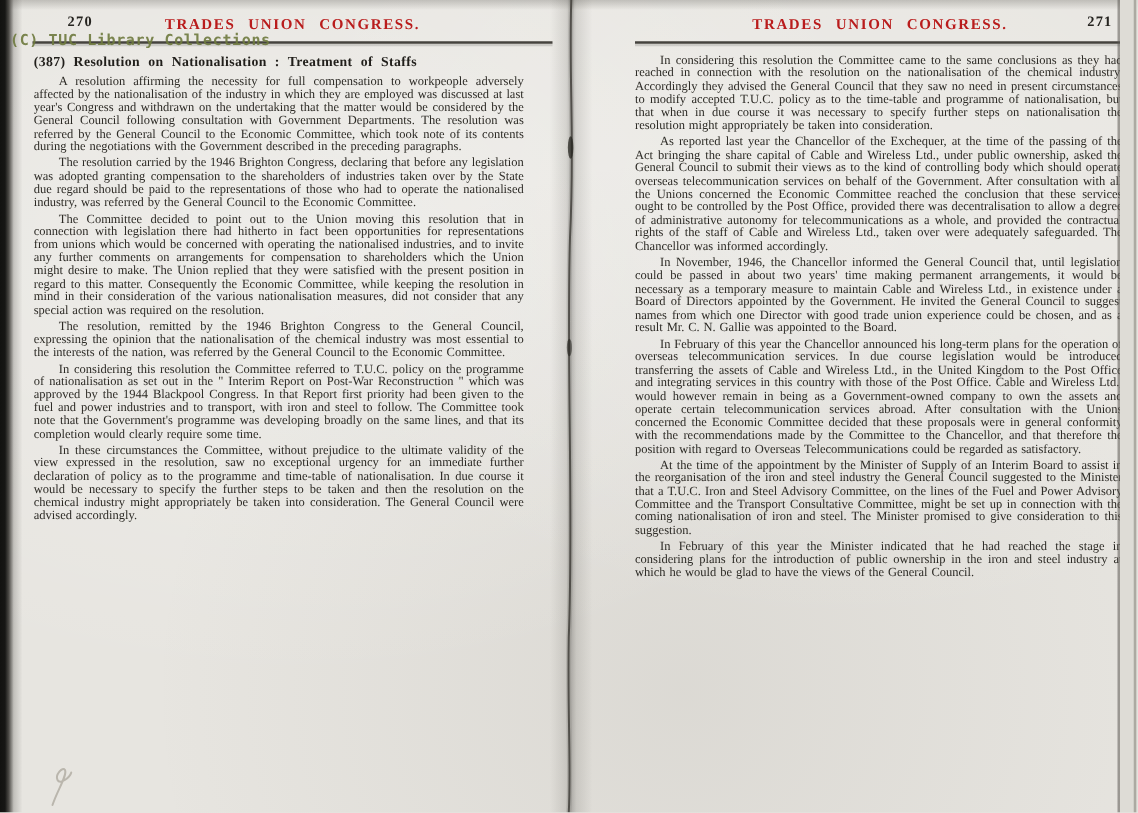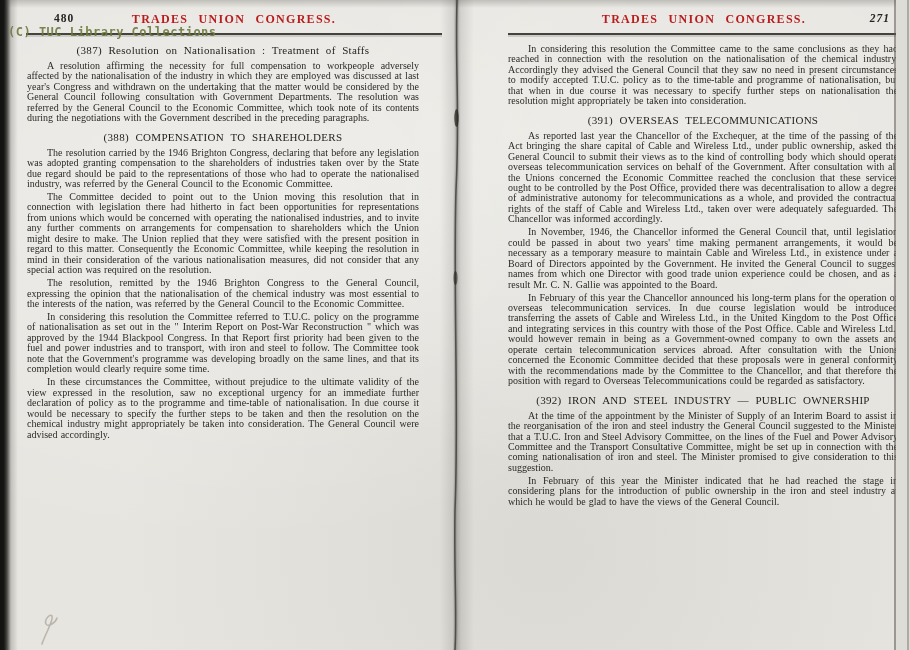--- a/index.html
+++ b/index.html
@@ -35,75 +35,72 @@
   .page-left  { left:26px;  width:416px; }
   .page-right { left:508px; width:392px; }
 
   .page-header { position:relative; height:20px; }
   .running-title {
     text-align:center; font-weight:bold; font-size:12px;
     letter-spacing:1.3px; word-spacing:6px; color:#b91c1c;
   }
   .page-num { position:absolute; top:0; font-weight:bold; font-size:11.5px; letter-spacing:1px; color:#262420; }
   .num-left  { left:28px; }
-  .num-right { right:10px;font-style:italic; }
+  .num-right { right:10px; }
   .header-rule { height:2px; background:#45433e; margin-top:1px;
     box-shadow:0 2px 0 rgba(69,67,62,.18); }
 
   .page-body { margin-top:9px; }
   .page-left  .page-body { width:392px; margin-left:1px; }
   .page-right .page-body { width:390px; }
 
   .page-body .heading {
-    text-align:center; font-weight:normal; font-size:11px; line-height:13px;
+    font-weight:bold; font-size:11px; line-height:13px;
     letter-spacing:.3px; word-spacing:3.5px; color:#211f1b;
     margin:7px 0 4px 0;
   }
   .page-body .paragraph {
     font-size:10px; line-height:10.45px; text-align:justify;
     text-indent:20px; word-spacing:.6px; margin:0 0 2.5px 0; color:#2c2a25;
   }
   .pencil-mark { position:absolute; left:16px; top:598px; opacity:.5; }
 </style>
 </head>
 <body>
 
 <div class="top-shade"></div>
 
 <div class="page page-left">
   <div class="page-header">
-    <span class="page-num num-left">480</span>
+    <span class="page-num num-left">270</span>
     <div class="running-title">TRADES UNION CONGRESS.</div>
   </div>
   <div class="header-rule"></div>
   <div class="page-body">
       <div class="heading">(387) Resolution on Nationalisation : Treatment of Staffs</div>
       <div class="paragraph">A resolution affirming the necessity for full compensation to workpeople adversely affected by the nationalisation of the industry in which they are employed was discussed at last year's Congress and withdrawn on the undertaking that the matter would be considered by the General Council following consultation with Government Departments.  The resolution was referred by the General Council to the Economic Committee, which took note of its contents during the negotiations with the Government described in the preceding paragraphs.</div>
-      <div class="heading">(388) COMPENSATION TO SHAREHOLDERS</div>
       <div class="paragraph">The resolution carried by the 1946 Brighton Congress, declaring that before any legislation was adopted granting compensation to the shareholders of industries taken over by the State due regard should be paid to the representations of those who had to operate the nationalised industry, was referred by the General Council to the Economic Committee.</div>
       <div class="paragraph">The Committee decided to point out to the Union moving this resolution that in connection with legislation there had hitherto in fact been opportunities for representations from unions which would be concerned with operating the nationalised industries, and to invite any further comments on arrangements for compensation to shareholders which the Union might desire to make.  The Union replied that they were satisfied with the present position in regard to this matter.  Consequently the Economic Committee, while keeping the resolution in mind in their consideration of the various nationalisation measures, did not consider that any special action was required on the resolution.</div>
       <div class="paragraph">The resolution, remitted by the 1946 Brighton Congress to the General Council, expressing the opinion that the nationalisation of the chemical industry was most essential to the interests of the nation, was referred by the General Council to the Economic Committee.</div>
       <div class="paragraph">In considering this resolution the Committee referred to T.U.C. policy on the programme of nationalisation as set out in the " Interim Report on Post-War Reconstruction " which was approved by the 1944 Blackpool Congress.  In that Report first priority had been given to the fuel and power industries and to transport, with iron and steel to follow.  The Committee took note that the Government's programme was developing broadly on the same lines, and that its completion would clearly require some time.</div>
       <div class="paragraph">In these circumstances the Committee, without prejudice to the ultimate validity of the view expressed in the resolution, saw no exceptional urgency for an immediate further declaration of policy as to the programme and time-table of nationalisation.  In due course it would be necessary to specify the further steps to be taken and then the resolution on the chemical industry might appropriately be taken into consideration.  The General Council were advised accordingly.</div>
     </div>
 </div>
 
 <div class="page page-right">
   <div class="page-header">
     <span class="page-num num-right">271</span>
     <div class="running-title">TRADES UNION CONGRESS.</div>
   </div>
   <div class="header-rule"></div>
   <div class="page-body">
       <div class="paragraph">In considering this resolution the Committee came to the same conclusions as they had reached in connection with the resolution on the nationalisation of the chemical industry.  Accordingly they advised the General Council that they saw no need in present circumstances to modify accepted T.U.C. policy as to the time-table and programme of nationalisation, but that when in due course it was necessary to specify further steps on nationalisation the resolution might appropriately be taken into consideration.</div>
-      <div class="heading">(391) OVERSEAS TELECOMMUNICATIONS</div>
       <div class="paragraph">As reported last year the Chancellor of the Exchequer, at the time of the passing of the Act bringing the share capital of Cable and Wireless Ltd., under public ownership, asked the General Council to submit their views as to the kind of controlling body which should operate overseas telecommunication services on behalf of the Government.  After consultation with all the Unions concerned the Economic Committee reached the conclusion that these services ought to be controlled by the Post Office, provided there was decentralisation to allow a degree of administrative autonomy for telecommunications as a whole, and provided the contractual rights of the staff of Cable and Wireless Ltd., taken over were adequately safeguarded.  The Chancellor was informed accordingly.</div>
       <div class="paragraph">In November, 1946, the Chancellor informed the General Council that, until legislation could be passed in about two years' time making permanent arrangements, it would be necessary as a temporary measure to maintain Cable and Wireless Ltd., in existence under a Board of Directors appointed by the Government.  He invited the General Council to suggest names from which one Director with good trade union experience could be chosen, and as a result Mr. C. N. Gallie was appointed to the Board.</div>
       <div class="paragraph">In February of this year the Chancellor announced his long-term plans for the operation of overseas telecommunication services.  In due course legislation would be introduced transferring the assets of Cable and Wireless Ltd., in the United Kingdom to the Post Office and integrating services in this country with those of the Post Office.  Cable and Wireless Ltd., would however remain in being as a Government-owned company to own the assets and operate certain telecommunication services abroad.  After consultation with the Unions concerned the Economic Committee decided that these proposals were in general conformity with the recommendations made by the Committee to the Chancellor, and that therefore the position with regard to Overseas Telecommunications could be regarded as satisfactory.</div>
-      <div class="heading">(392)   IRON AND STEEL INDUSTRY — PUBLIC OWNERSHIP</div>
       <div class="paragraph">At the time of the appointment by the Minister of Supply of an Interim Board to assist in the reorganisation of the iron and steel industry the General Council suggested to the Minister that a T.U.C. Iron and Steel Advisory Committee, on the lines of the Fuel and Power Advisory Committee and the Transport Consultative Committee, might be set up in connection with the coming nationalisation of iron and steel.  The Minister promised to give consideration to this suggestion.</div>
       <div class="paragraph">In February of this year the Minister indicated that he had reached the stage in considering plans for the introduction of public ownership in the iron and steel industry at which he would be glad to have the views of the General Council.</div>
     </div>
 </div>
 
 <div class="gutter-shadow"></div>
 <svg class="gutter-svg" width="30" height="650" viewBox="0 0 30 650">
   <path d="M15,0 C13,70 18,110 14,190 C11,290 17,410 13,510 C12,575 15,615 13,650" fill="none" stroke="#45423d" stroke-width="4" opacity="0.15"></path>
   <path d="M15,0 C13,70 18,110 14,190 C11,290 17,410 13,510 C12,575 15,615 13,650" fill="none" stroke="#3c3934" stroke-width="1.6" opacity="0.8"></path>
   <ellipse cx="14.5" cy="118" rx="2.2" ry="9" fill="#26241f" opacity="0.75"></ellipse>

